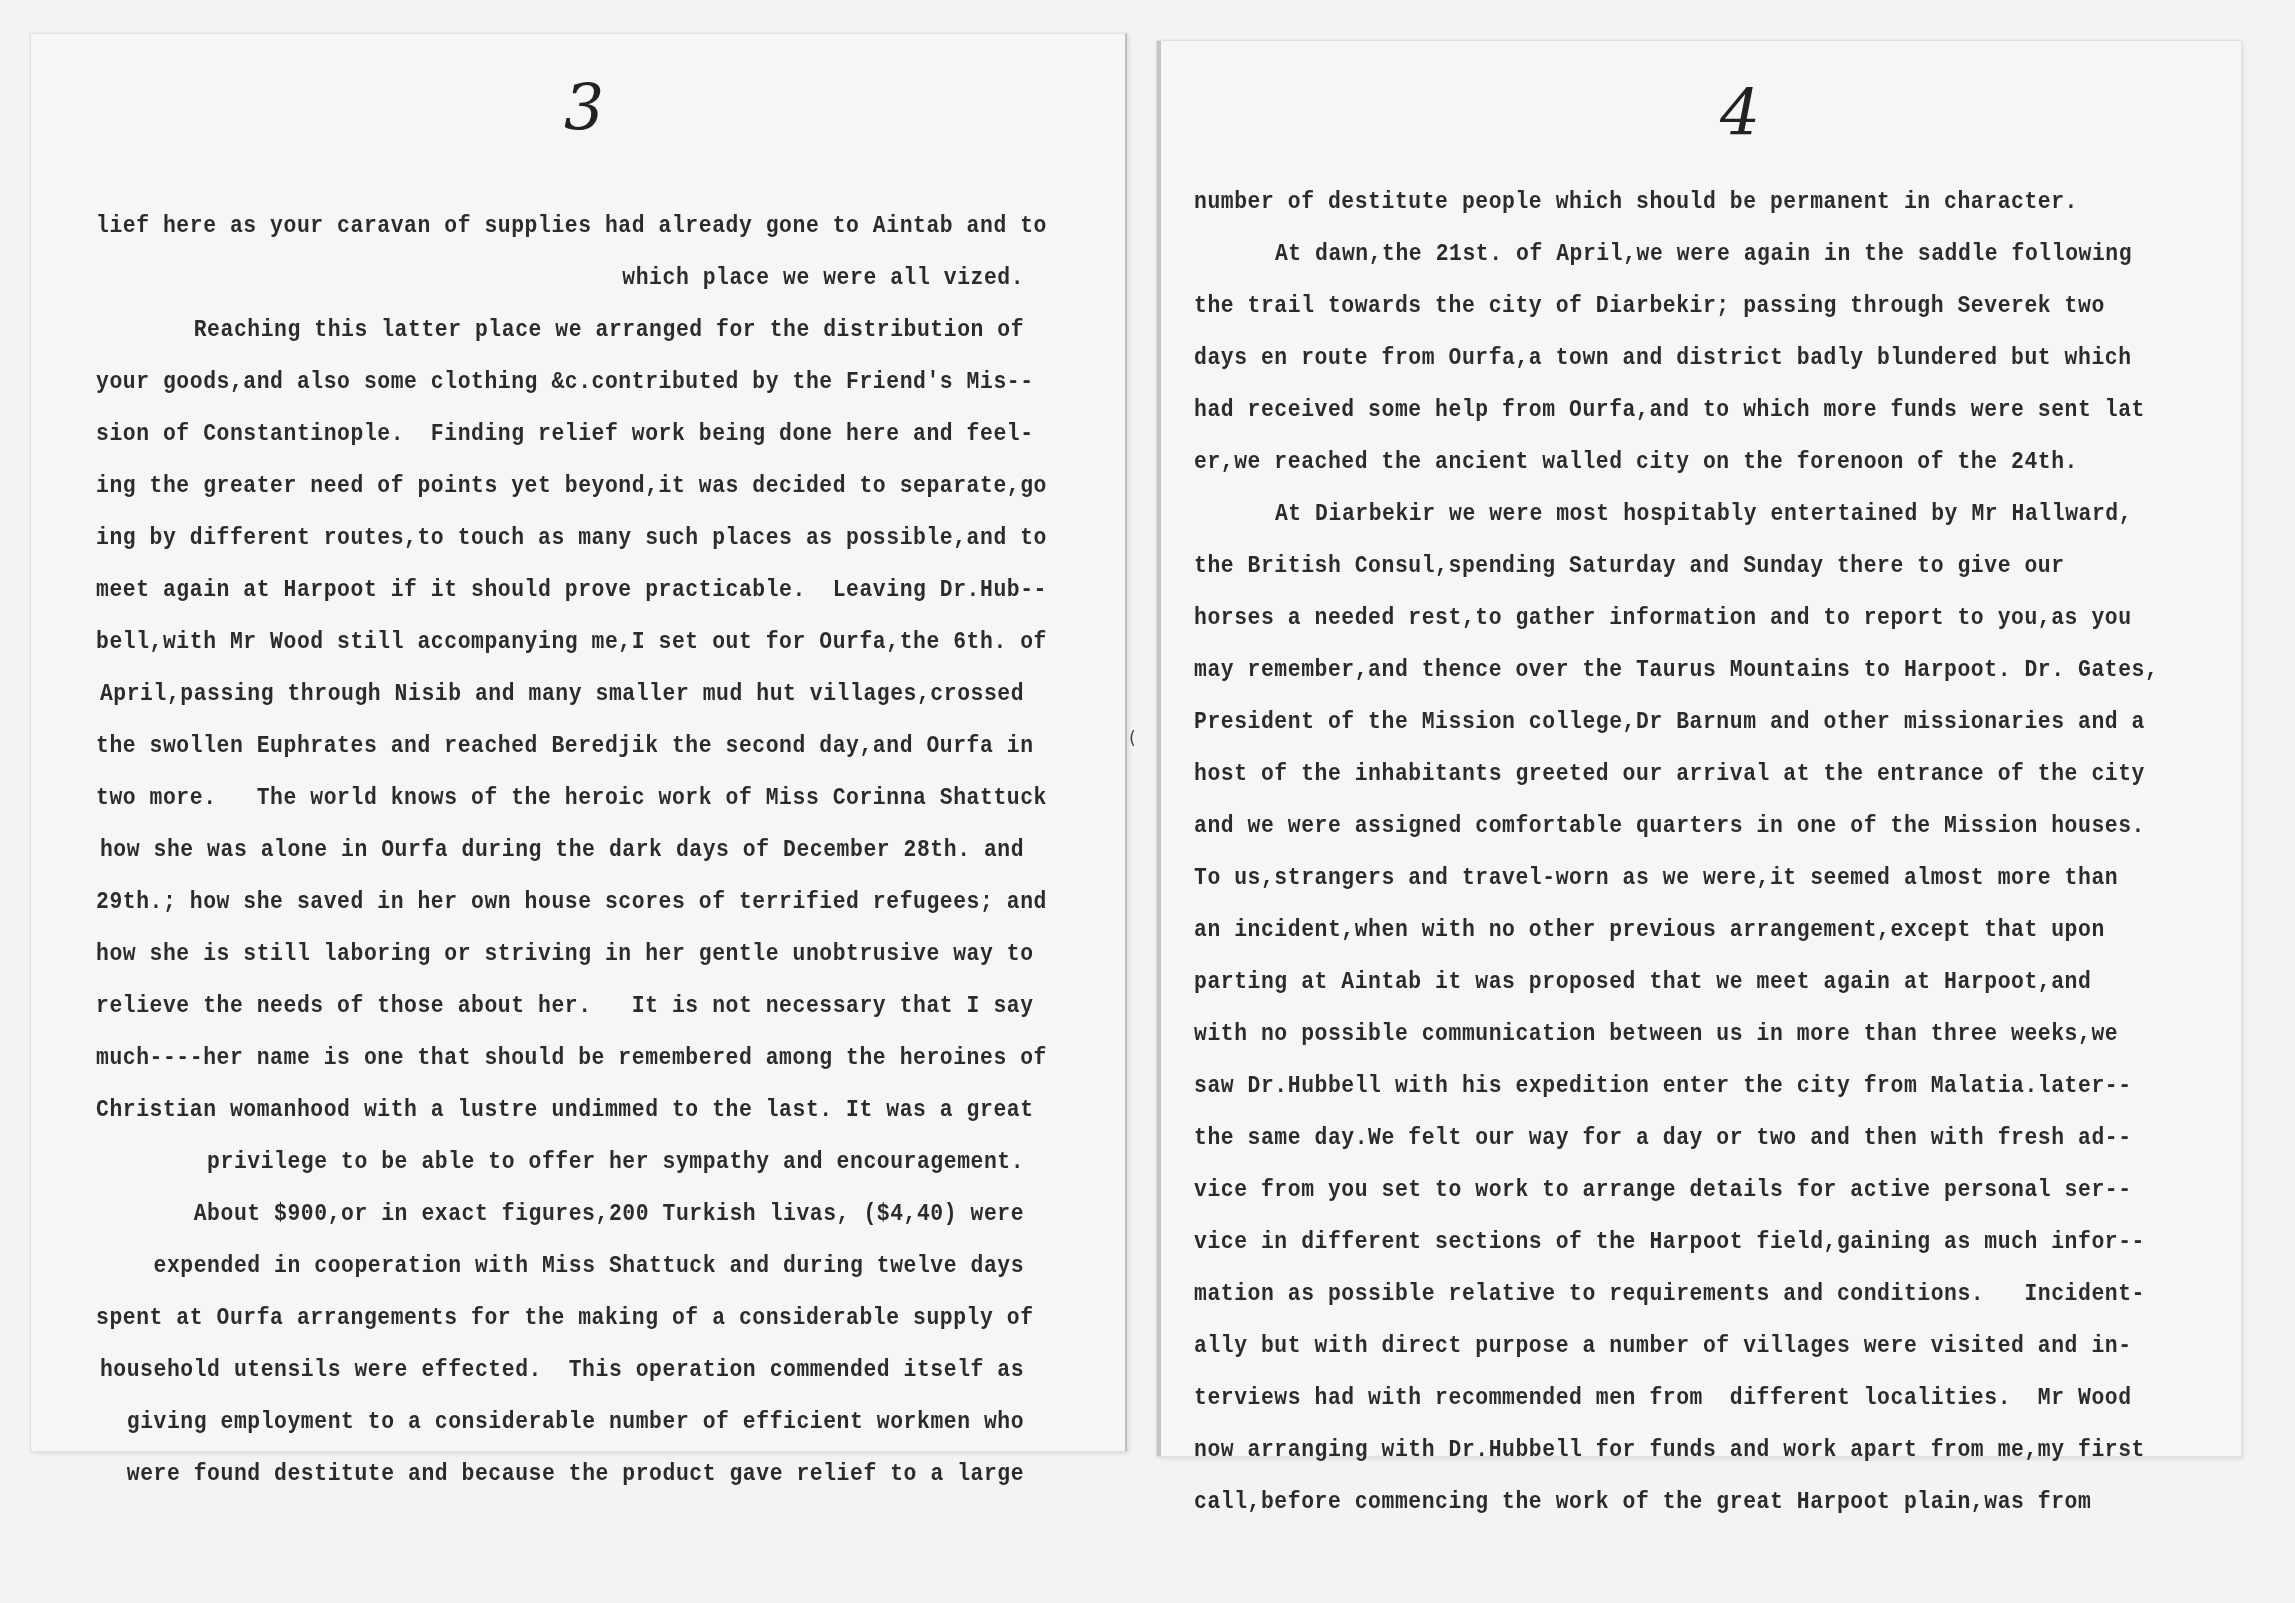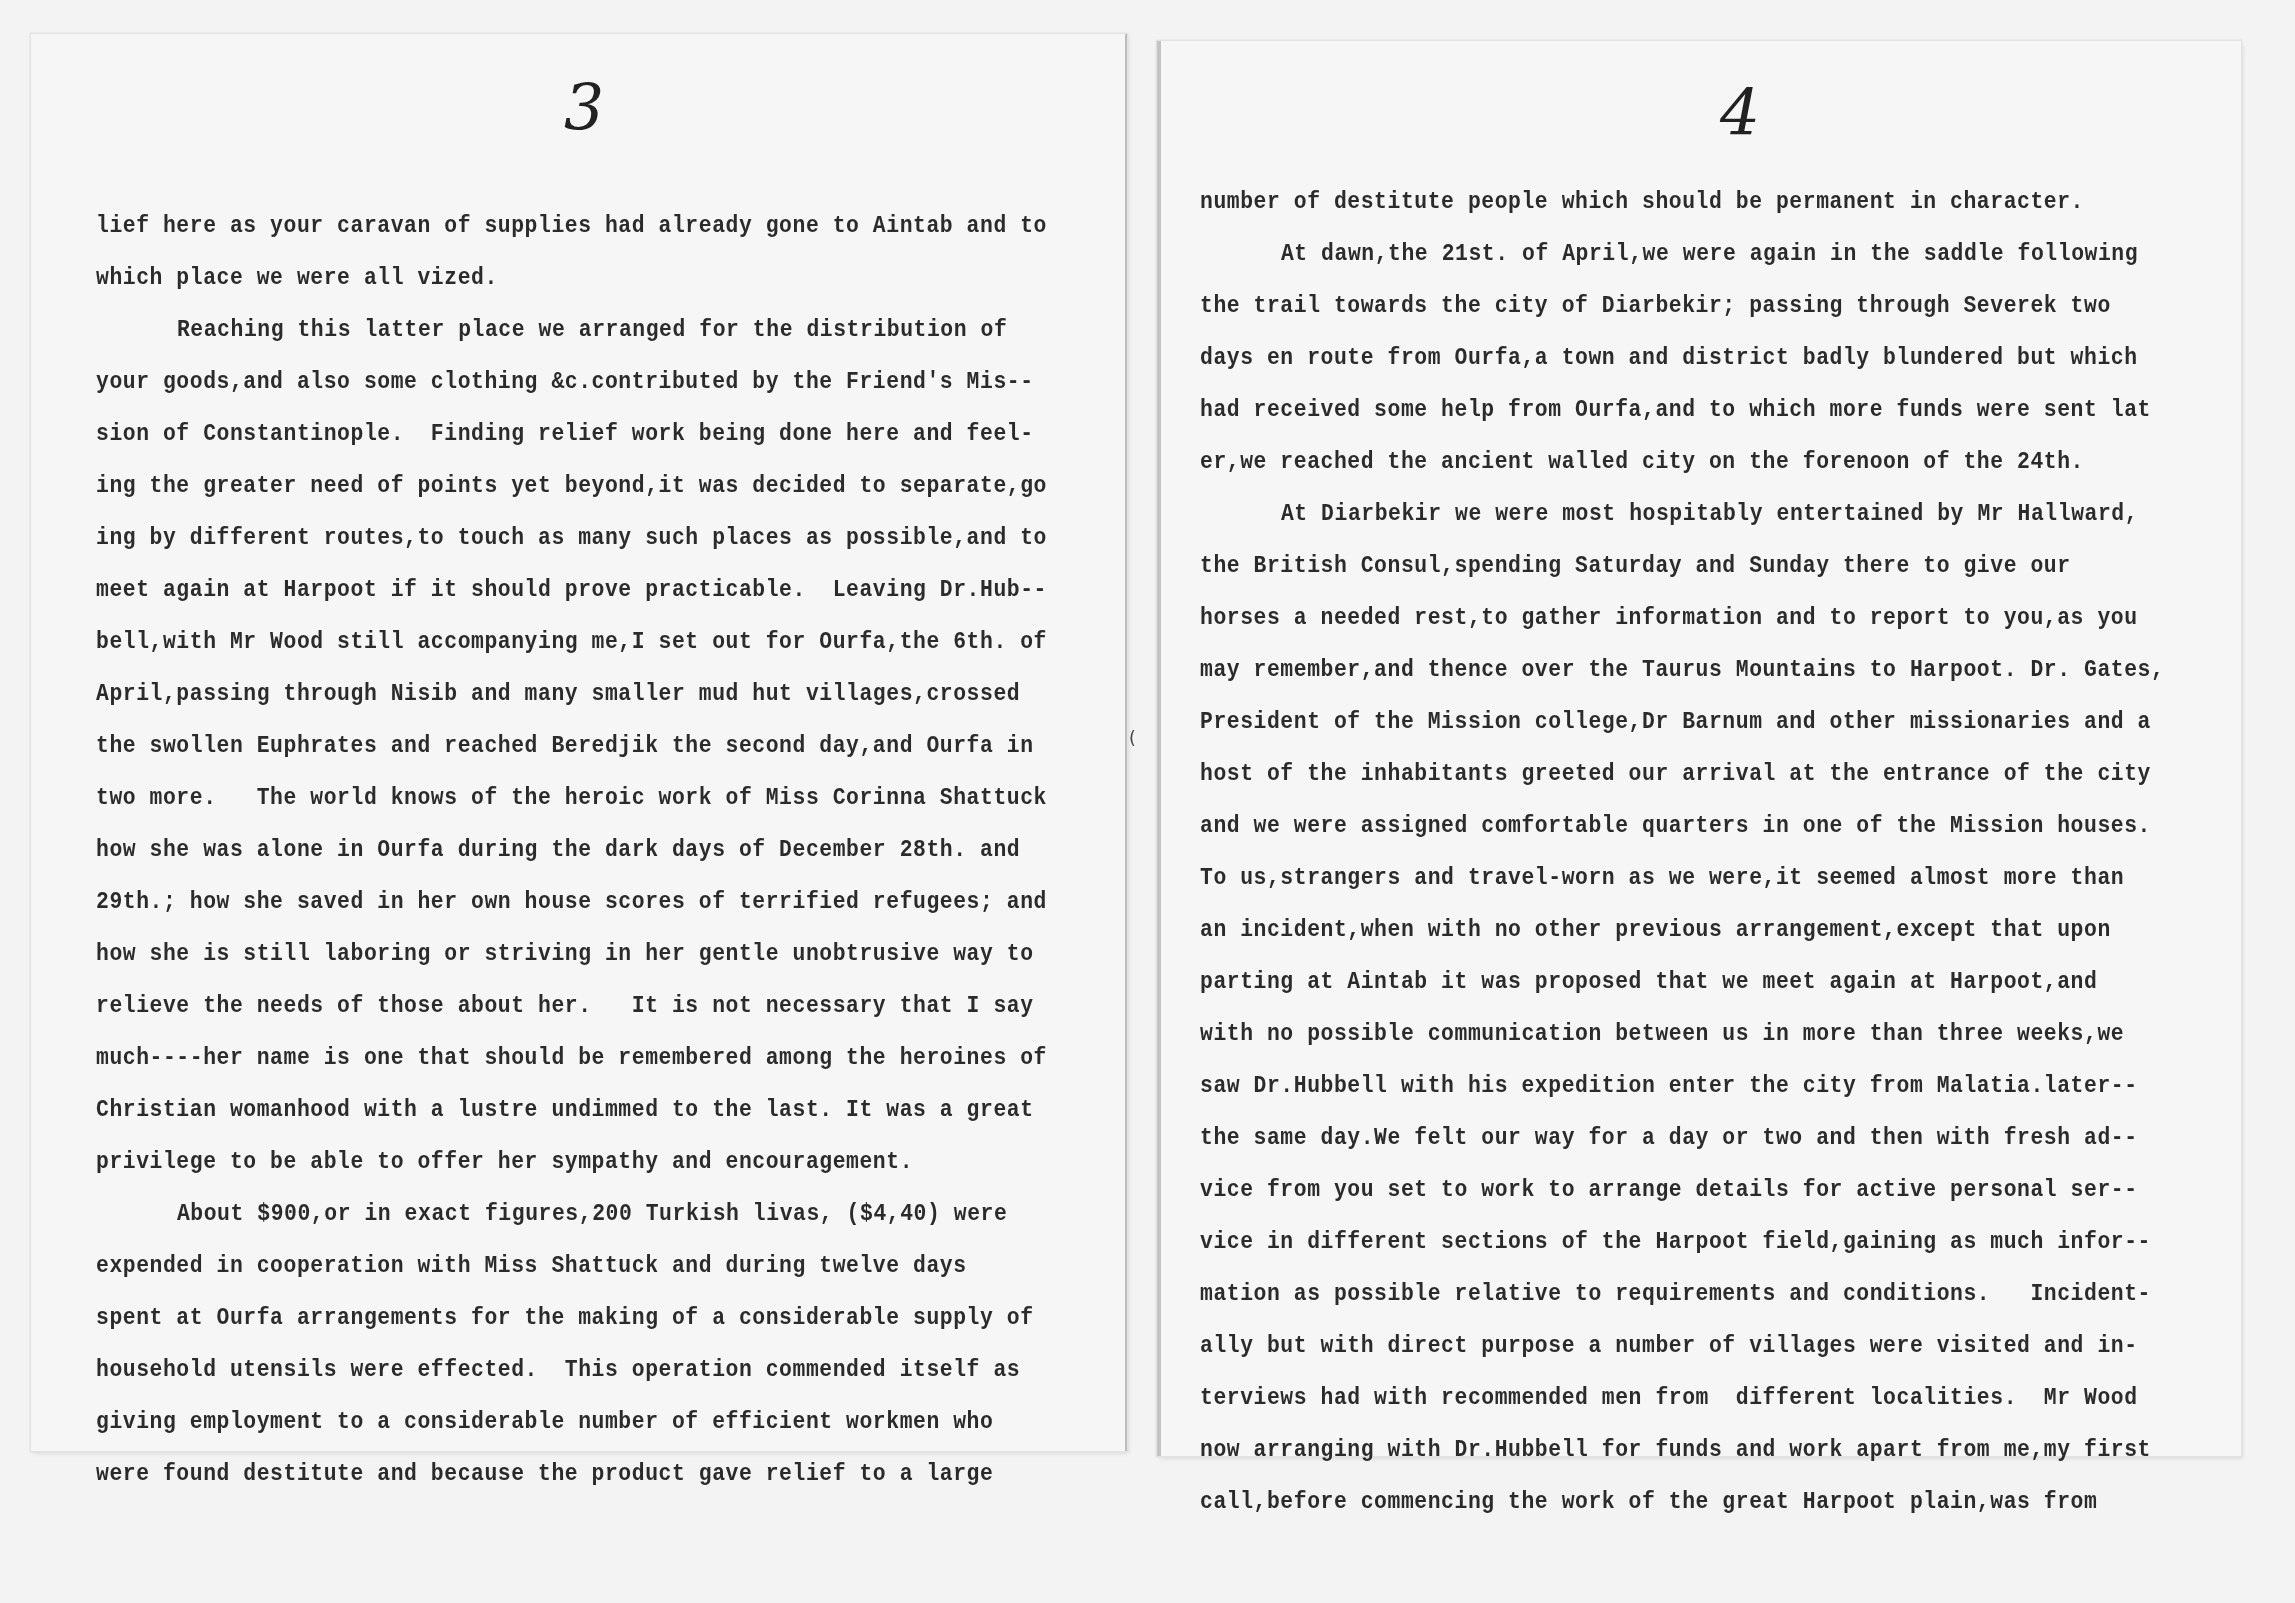--- a/index.html
+++ b/index.html
@@ -18,22 +18,22 @@
   .page.right { left:1157px; top:41px; width:1080px; height:1415px; border-left:4.8px solid #c4c4c4; }
   .page-number {
     position:absolute;
     font-family:"DejaVu Serif", serif;
     font-size:63px; color:#222; font-style:italic;
     line-height:1;
   }
   .page.left .page-number  { left:533px; top:43px; }
   .page.right .page-number { left:559px; top:41px; }
   .lines { position:absolute; }
-  .page.left .lines  { left:65px; top:166px; width:998px; }
-  .page.right .lines { left:39px;  top:135px; width:988px; }
+  .page.left .lines  { left:65px; top:166px; width:998px;text-align:right; }
+  .page.right .lines { left:33px;  top:135px; width:988px; }
   .line {
     height:52px;
     font-size:23px;
     font-weight:bold;
     color:#1a1a1a;
     white-space:pre;
     letter-spacing:0.6px;
     line-height:52px;
     transform:scaleX(0.93);
     transform-origin:left center;

